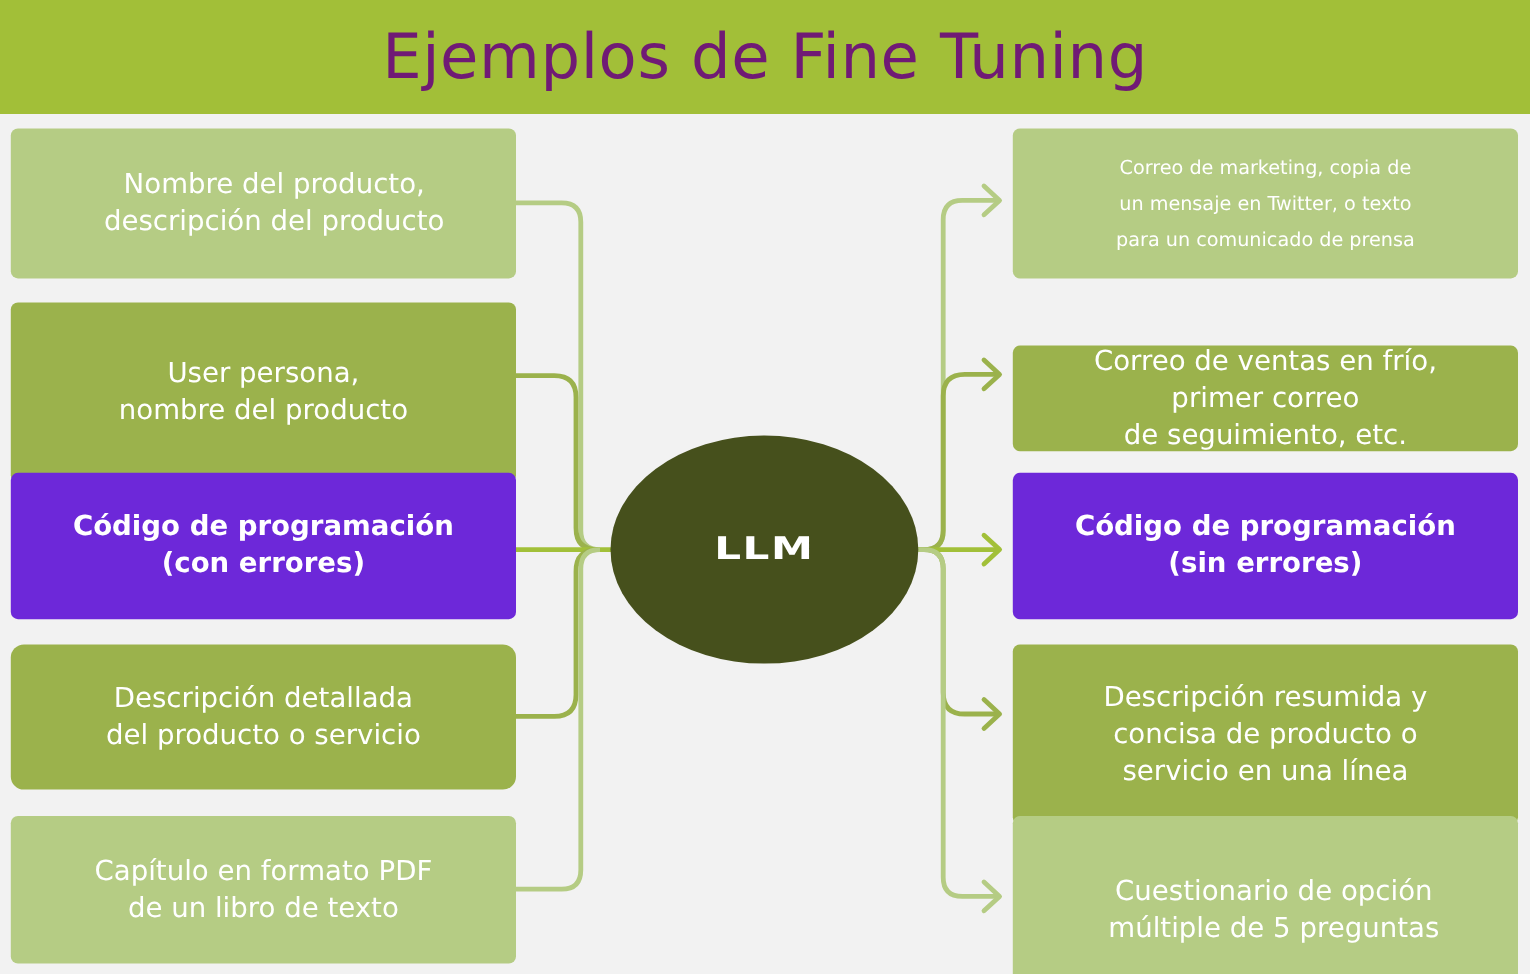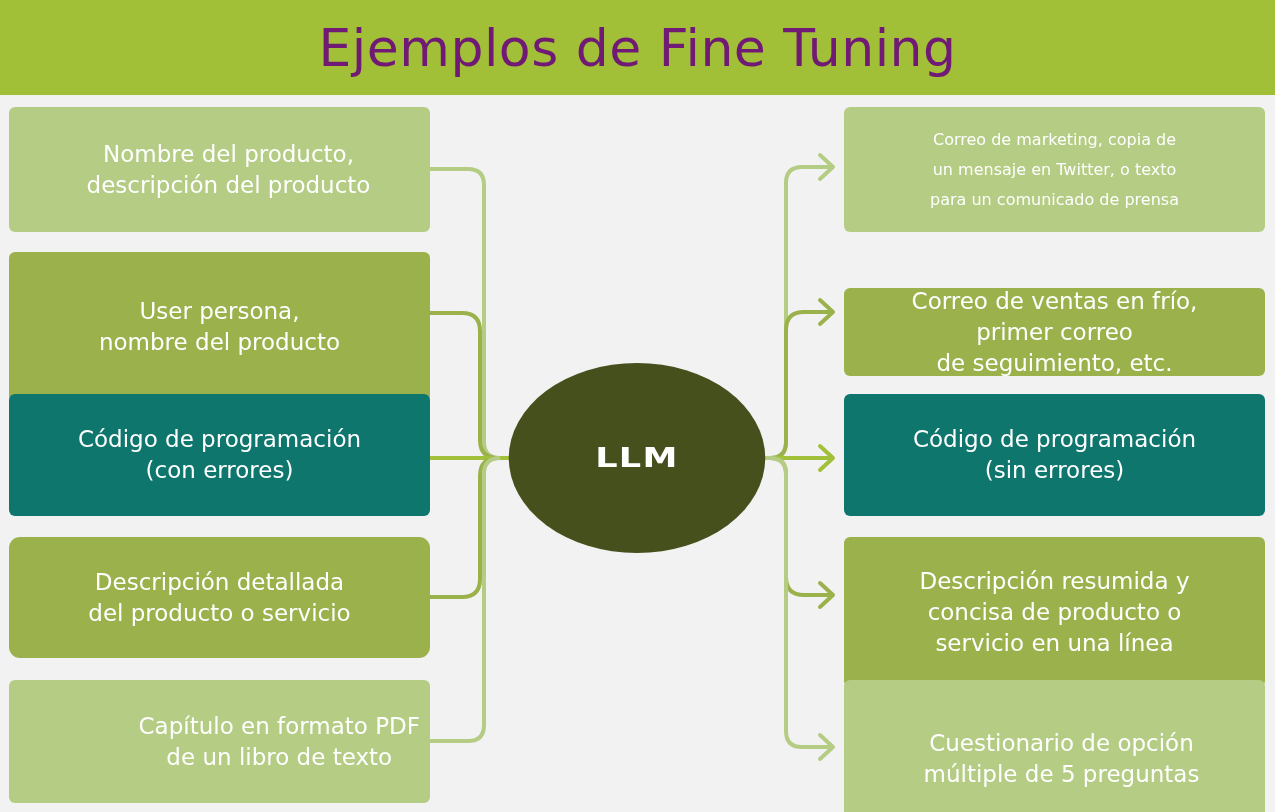--- a/index.html
+++ b/index.html
@@ -4,21 +4,21 @@
 <style>
   html, body { margin:0; padding:0; }
   body { width:1275px; height:812px; background:#f2f2f2; position:relative; overflow:hidden; font-family:"Liberation Sans", sans-serif; }
   .header { position:absolute; left:0; top:0; width:1275px; height:95px; background:#a2bf38; display:flex; align-items:center; justify-content:center; }
   .header h1 { margin:0; color:#701a75; font-family:"DejaVu Sans", sans-serif; font-weight:normal; font-size:52px; letter-spacing:0.5px; }
   .box { position:absolute; width:421px; border-radius:6px; display:flex; align-items:center; justify-content:center; text-align:center; color:#fff; font-family:"DejaVu Sans", sans-serif; font-size:23px; line-height:31px; white-space:pre-line; box-sizing:border-box; padding:0 10px; }
   .left { left:9px; }
   .right { left:844px; }
   .c-light { background:#b5cc84; }
   .c-mid { background:#9bb24c; }
-  .c-bright { background:#0f766e; }
+  .c-bright { background:#6d28d9;font-weight:bold; }
   svg.connectors { position:absolute; left:0; top:0; }
   .llm { position:absolute; left:542px; top:363px; width:190px; height:190px; border-radius:50%; background:#46501c; display:flex; align-items:center; justify-content:center; color:#fff; font-family:"DejaVu Sans", sans-serif; font-weight:bold; font-size:26px; letter-spacing:1px; transform:scaleX(1.35); }
 </style>
 </head>
 <body>
 
 <div class="header">
   <h1>Ejemplos de Fine Tuning</h1>
 </div>
 
@@ -44,21 +44,21 @@
 </svg>
 
 <div class="box left c-light" style="top:107px;height:125px;padding-left:28px;"><span>Nombre del producto,
 descripción del producto</span></div>
 <div class="box left c-mid" style="top:252px;height:150px;"><span>User persona,
 nombre del producto</span></div>
 <div class="box left c-bright" style="top:394px;height:122px;"><span>Código de programación
 (con errores)</span></div>
 <div class="box left c-mid" style="top:537px;height:121px;border-radius:11px;"><span>Descripción detallada
 del producto o servicio</span></div>
-<div class="box left c-light" style="top:680px;height:123px;justify-content:flex-end;"><span>Capítulo en formato PDF
+<div class="box left c-light" style="top:680px;height:123px;"><span>Capítulo en formato PDF
 de un libro de texto</span></div>
 
 <div class="llm">
     <span>LLM</span>
   </div>
 
 <div class="box right c-light" style="top:107px;height:125px;font-size:16px;line-height:30px;"><span>Correo de marketing, copia de
 un mensaje en Twitter, o texto
 para un comunicado de prensa</span></div>
 <div class="box right c-mid" style="top:252px;height:88px;margin-top:36px;"><span>Correo de ventas en frío,

